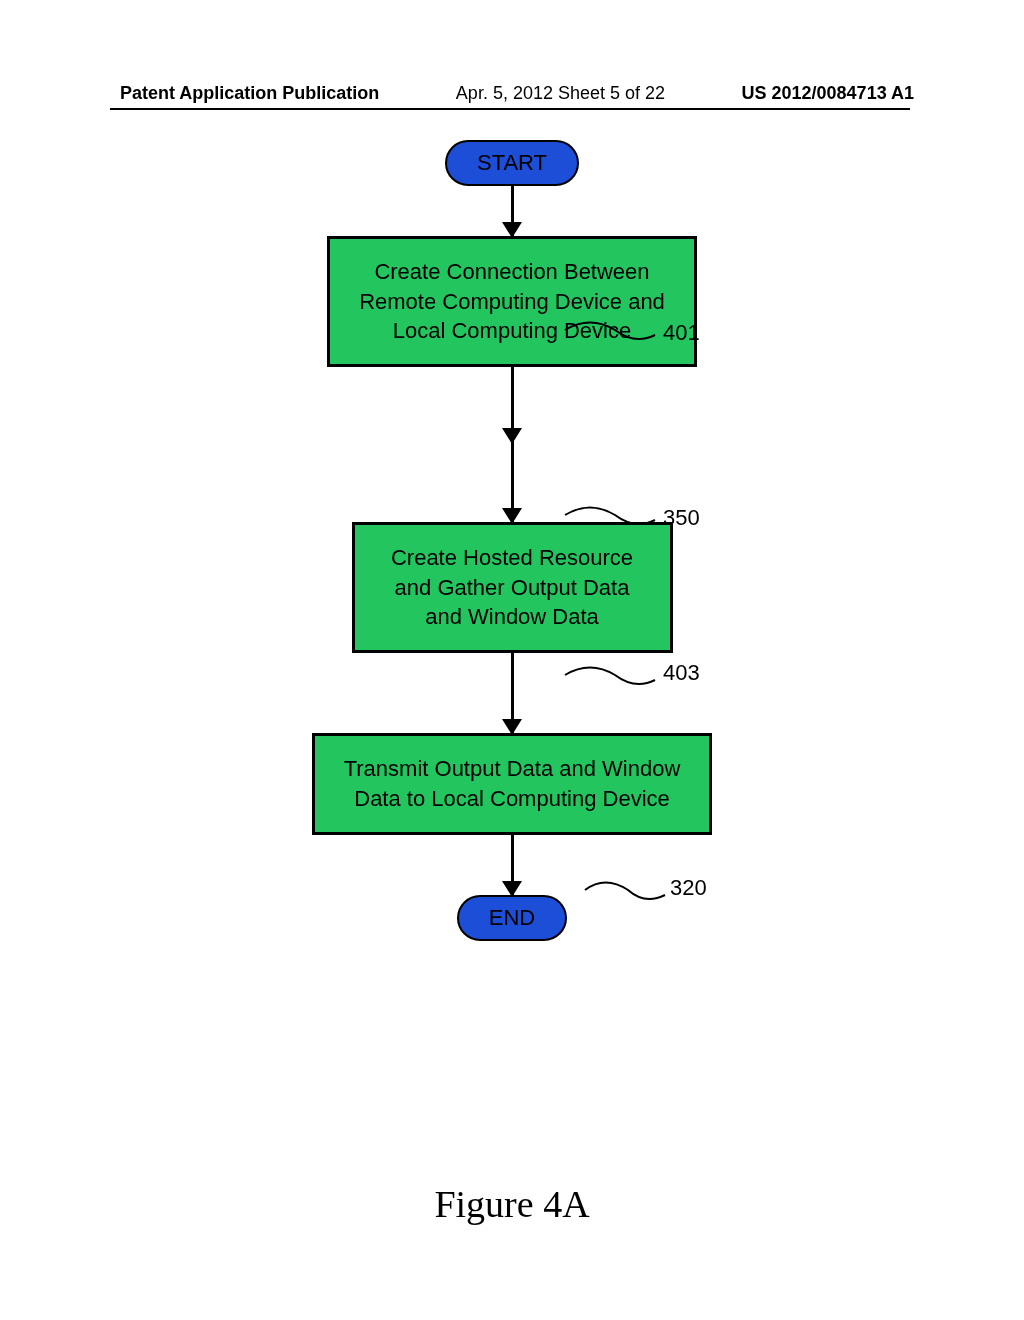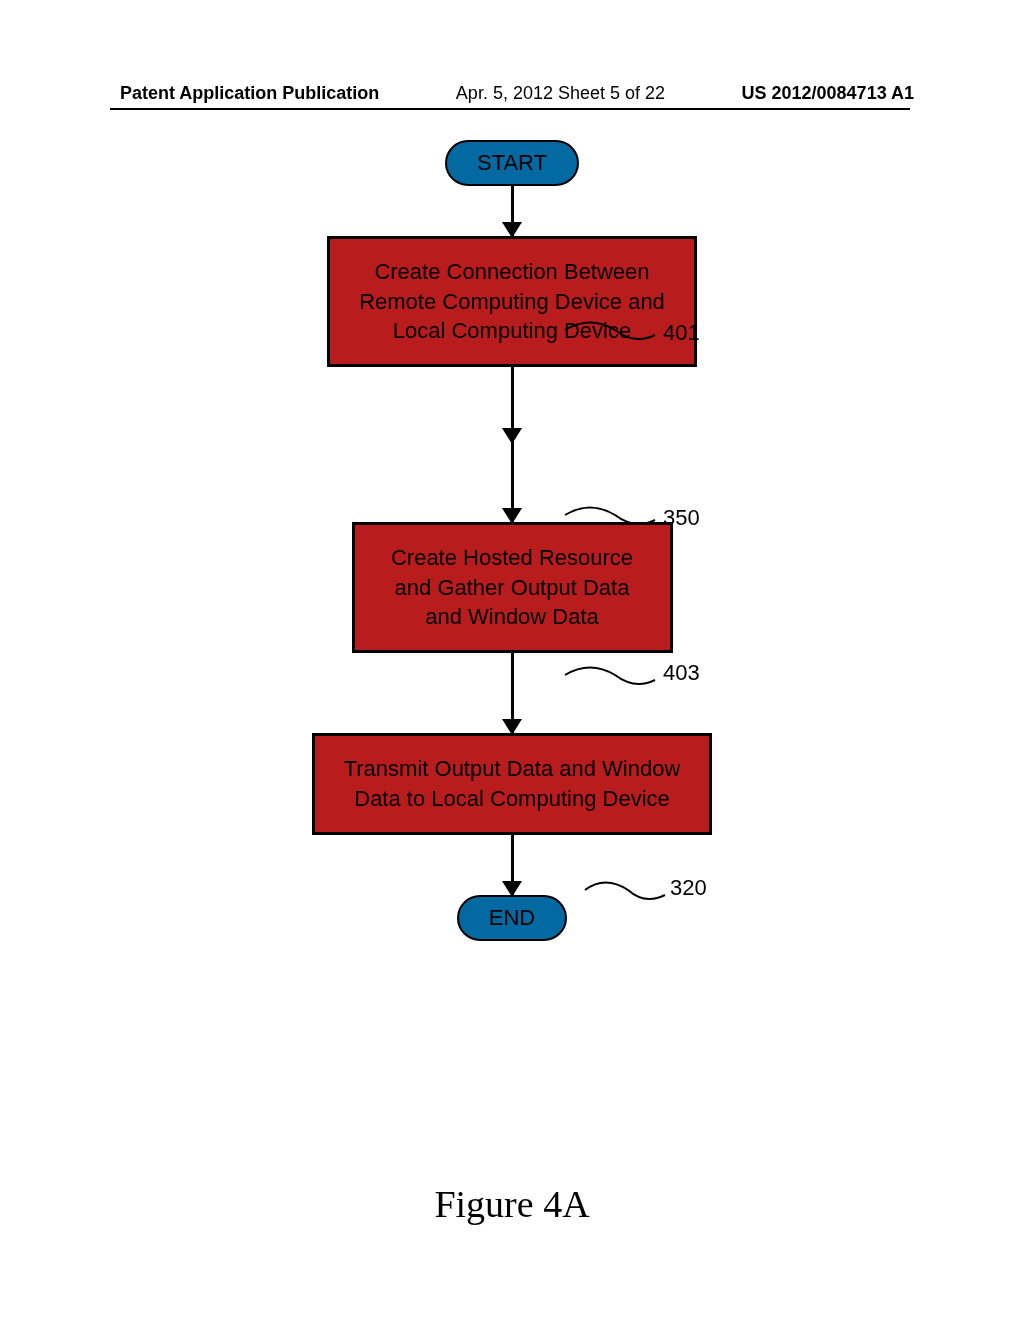--- a/index.html
+++ b/index.html
@@ -49,28 +49,28 @@
       display: flex;
       flex-direction: column;
       align-items: center;
     }
     .terminal {
       border: 2px solid #000;
       border-radius: 25px;
       padding: 8px 30px;
       font-size: 22px;
       text-align: center;
-      background: #0369a1;
+      background: #1d4ed8;
     }
     .box {
       border: 3px solid #000;
       padding: 18px 20px;
       font-size: 22px;
       text-align: center;
-      background: #b91c1c;
+      background: #22c55e;
       line-height: 1.35;
       position: relative;
     }
     .box1 { width: 370px; }
     .box2 { width: 370px; }
     .box3 { width: 321px; }
     .box4 { width: 400px; }
     .arrow-down {
       width: 3px;
       background: #000;

